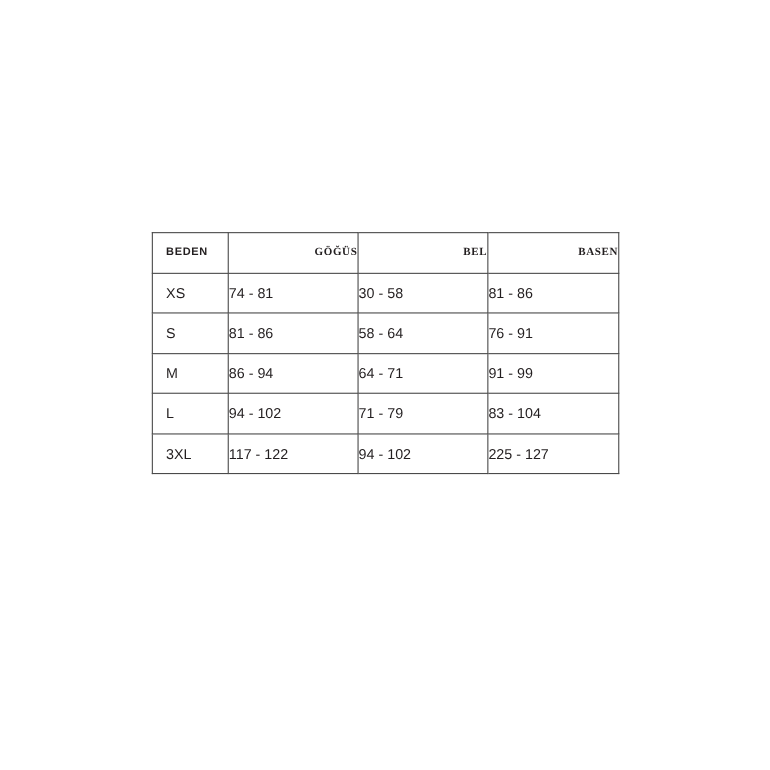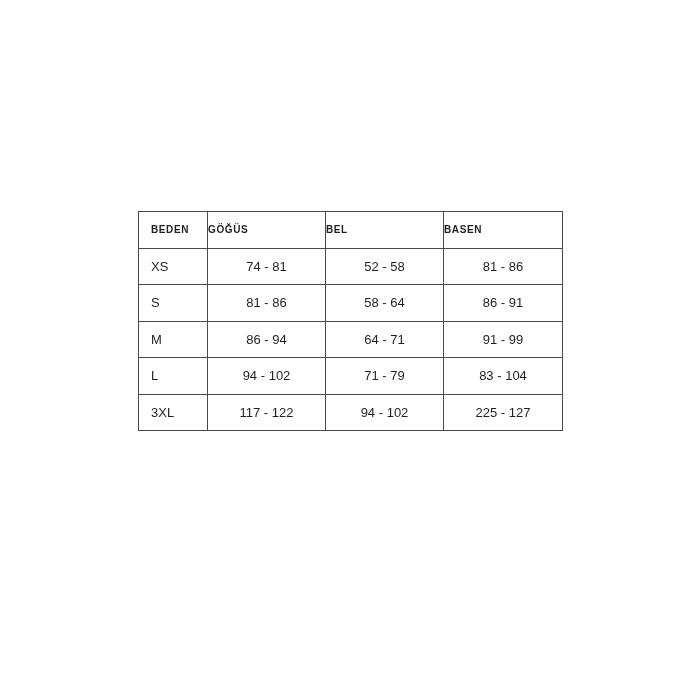--- a/index.html
+++ b/index.html
@@ -48,27 +48,28 @@
   col.c-gogus { width: 118px; }
   col.c-bel   { width: 118px; }
   col.c-basen { width: 119px; }
 
   
   .col-label {
     text-align: left;
     padding-left: 12px !important;
   }
   .col-value {
-    text-align: center;
+    text-align: left;
   }
   th.col-label {
     padding-left: 12px !important;
   }
   th.col-value {
-    text-align: left;
+    text-align: right;
+    font-family: Liberation Serif, serif;
   }
 </style>
 </head>
 <body>
 
 <div class="page">
   <div class="table-wrap">
     <table class="size-table">
       <colgroup>
         <col class="c-beden">
@@ -81,28 +82,28 @@
           <th class="col-label">BEDEN</th>
           <th class="col-value">GÖĞÜS</th>
           <th class="col-value">BEL</th>
           <th class="col-value">BASEN</th>
         </tr>
       </thead>
       <tbody>
         <tr>
           <td class="col-label">XS</td>
           <td class="col-value">74 - 81</td>
-          <td class="col-value">52 - 58</td>
+          <td class="col-value">30 - 58</td>
           <td class="col-value">81 - 86</td>
         </tr>
         <tr>
           <td class="col-label">S</td>
           <td class="col-value">81 - 86</td>
           <td class="col-value">58 - 64</td>
-          <td class="col-value">86 - 91</td>
+          <td class="col-value">76 - 91</td>
         </tr>
         <tr>
           <td class="col-label">M</td>
           <td class="col-value">86 - 94</td>
           <td class="col-value">64 - 71</td>
           <td class="col-value">91 - 99</td>
         </tr>
         <tr>
           <td class="col-label">L</td>
           <td class="col-value">94 - 102</td>

